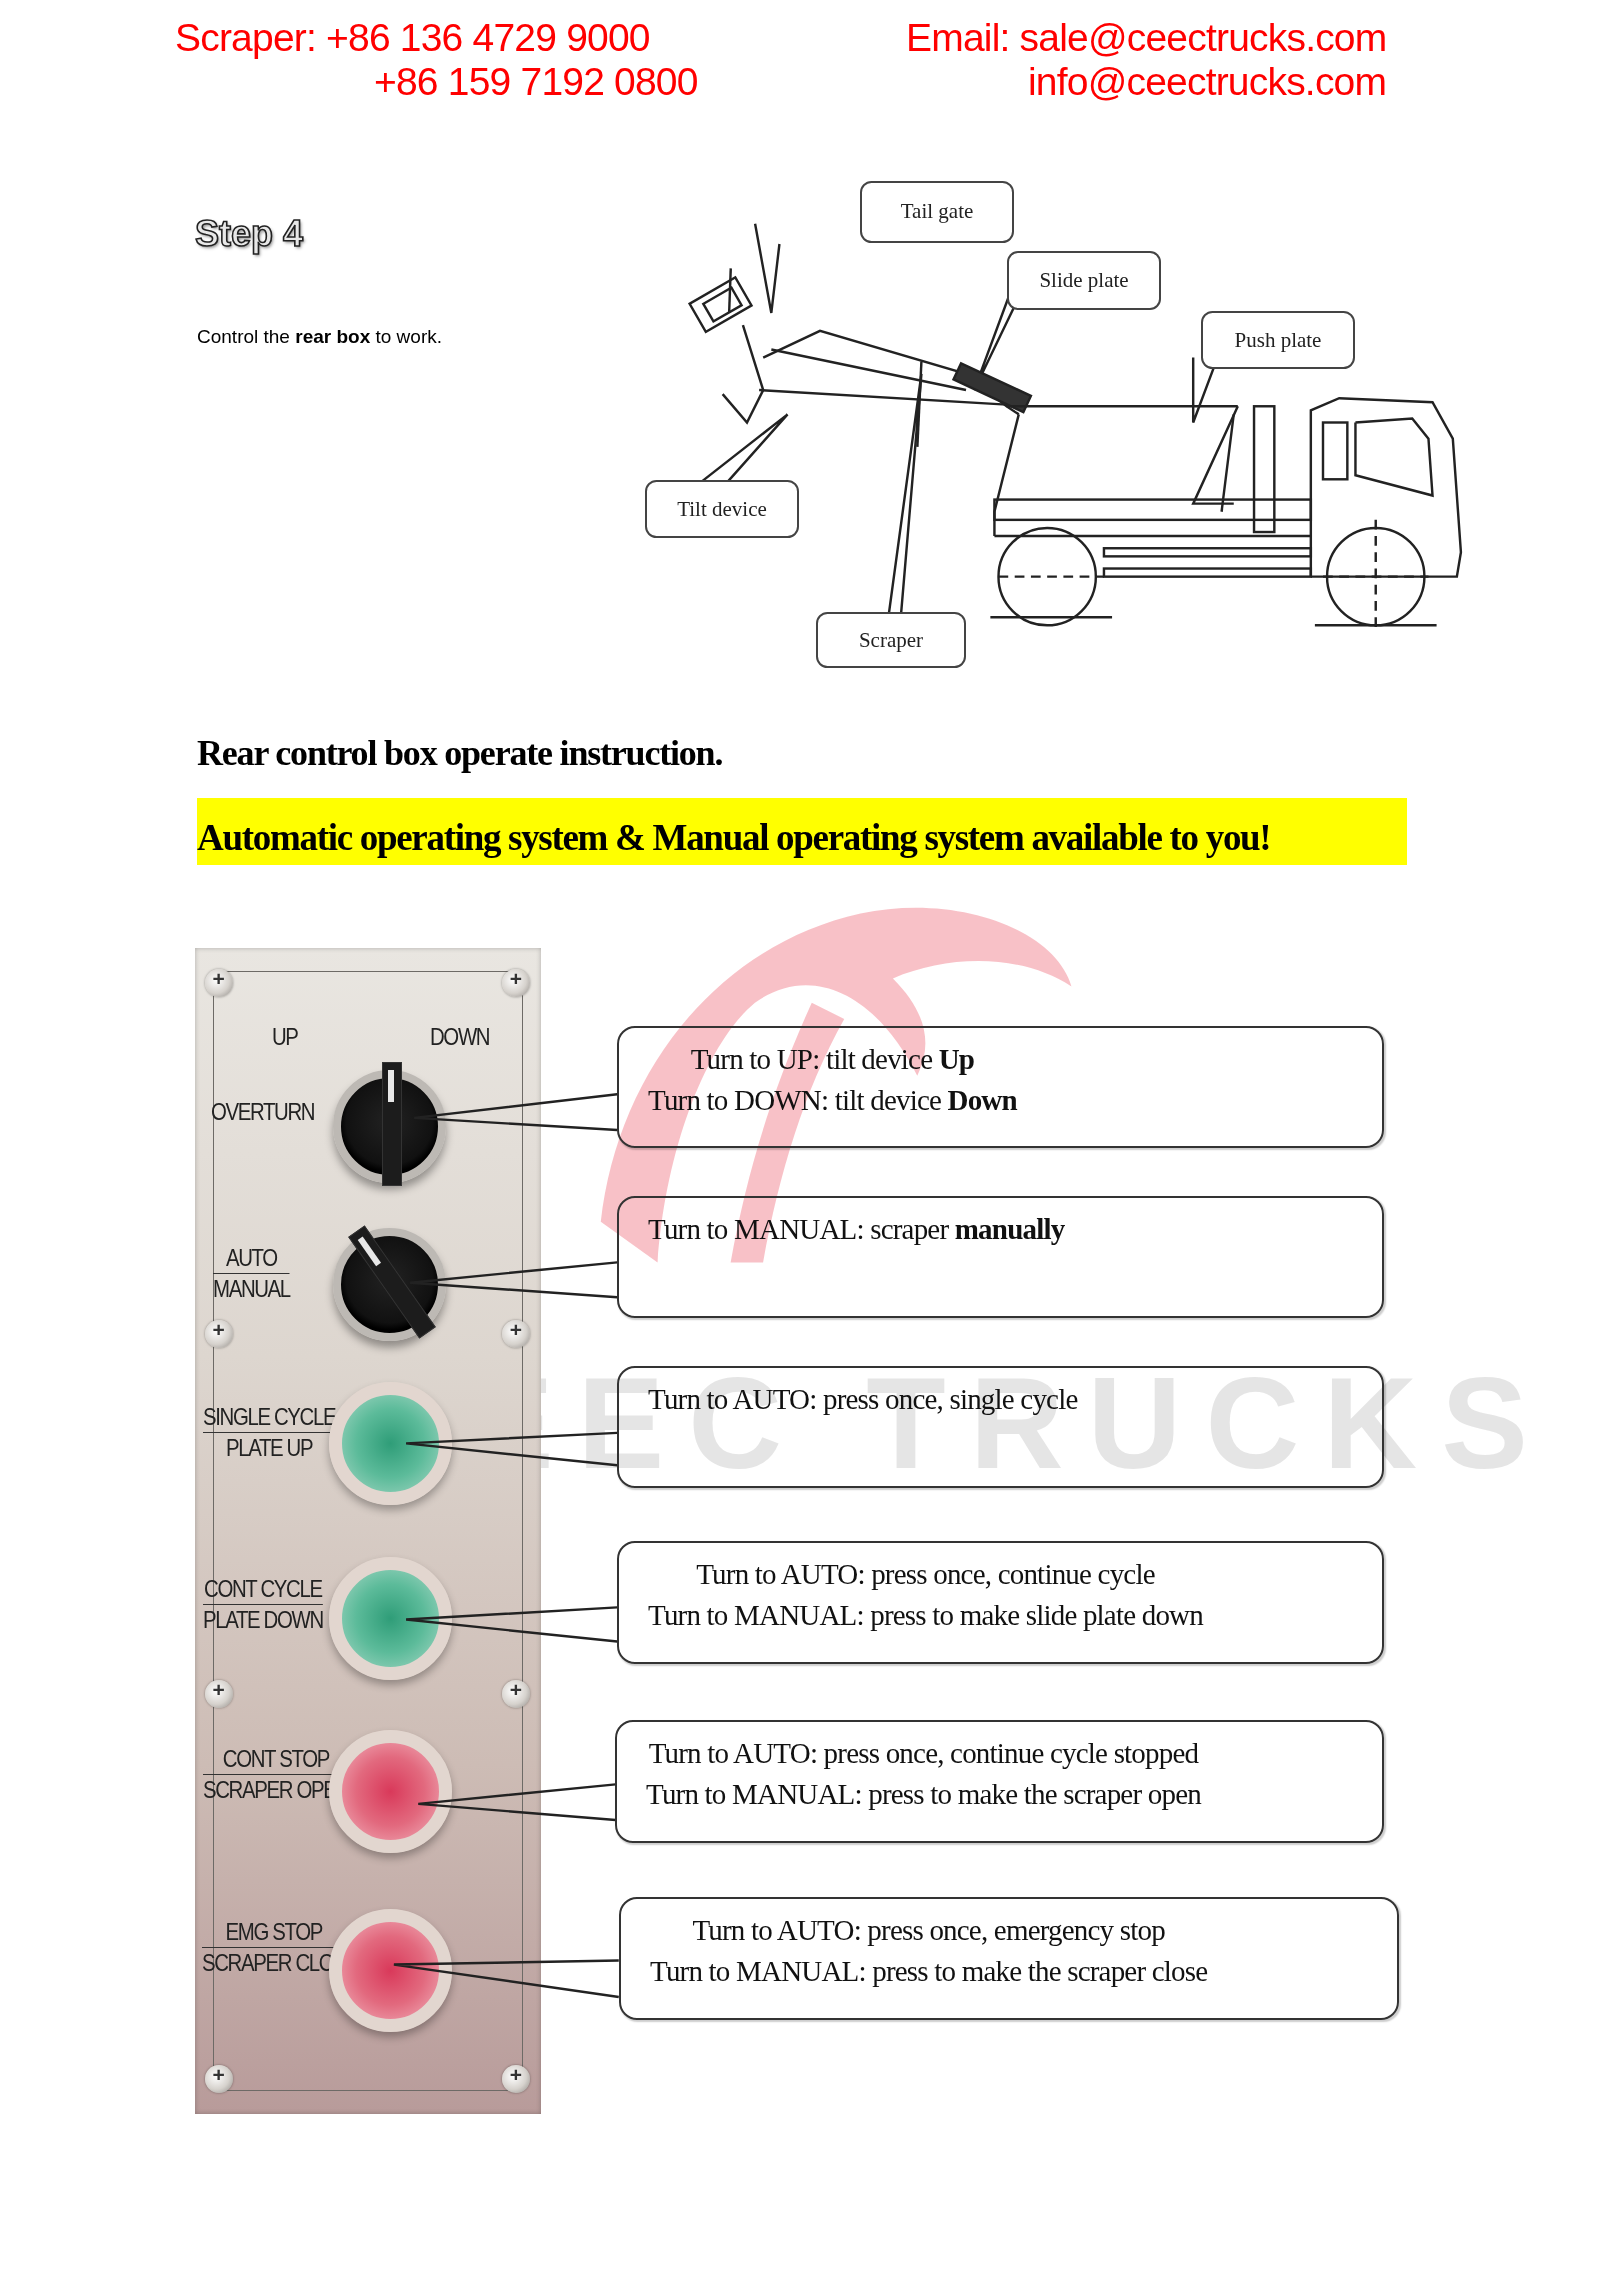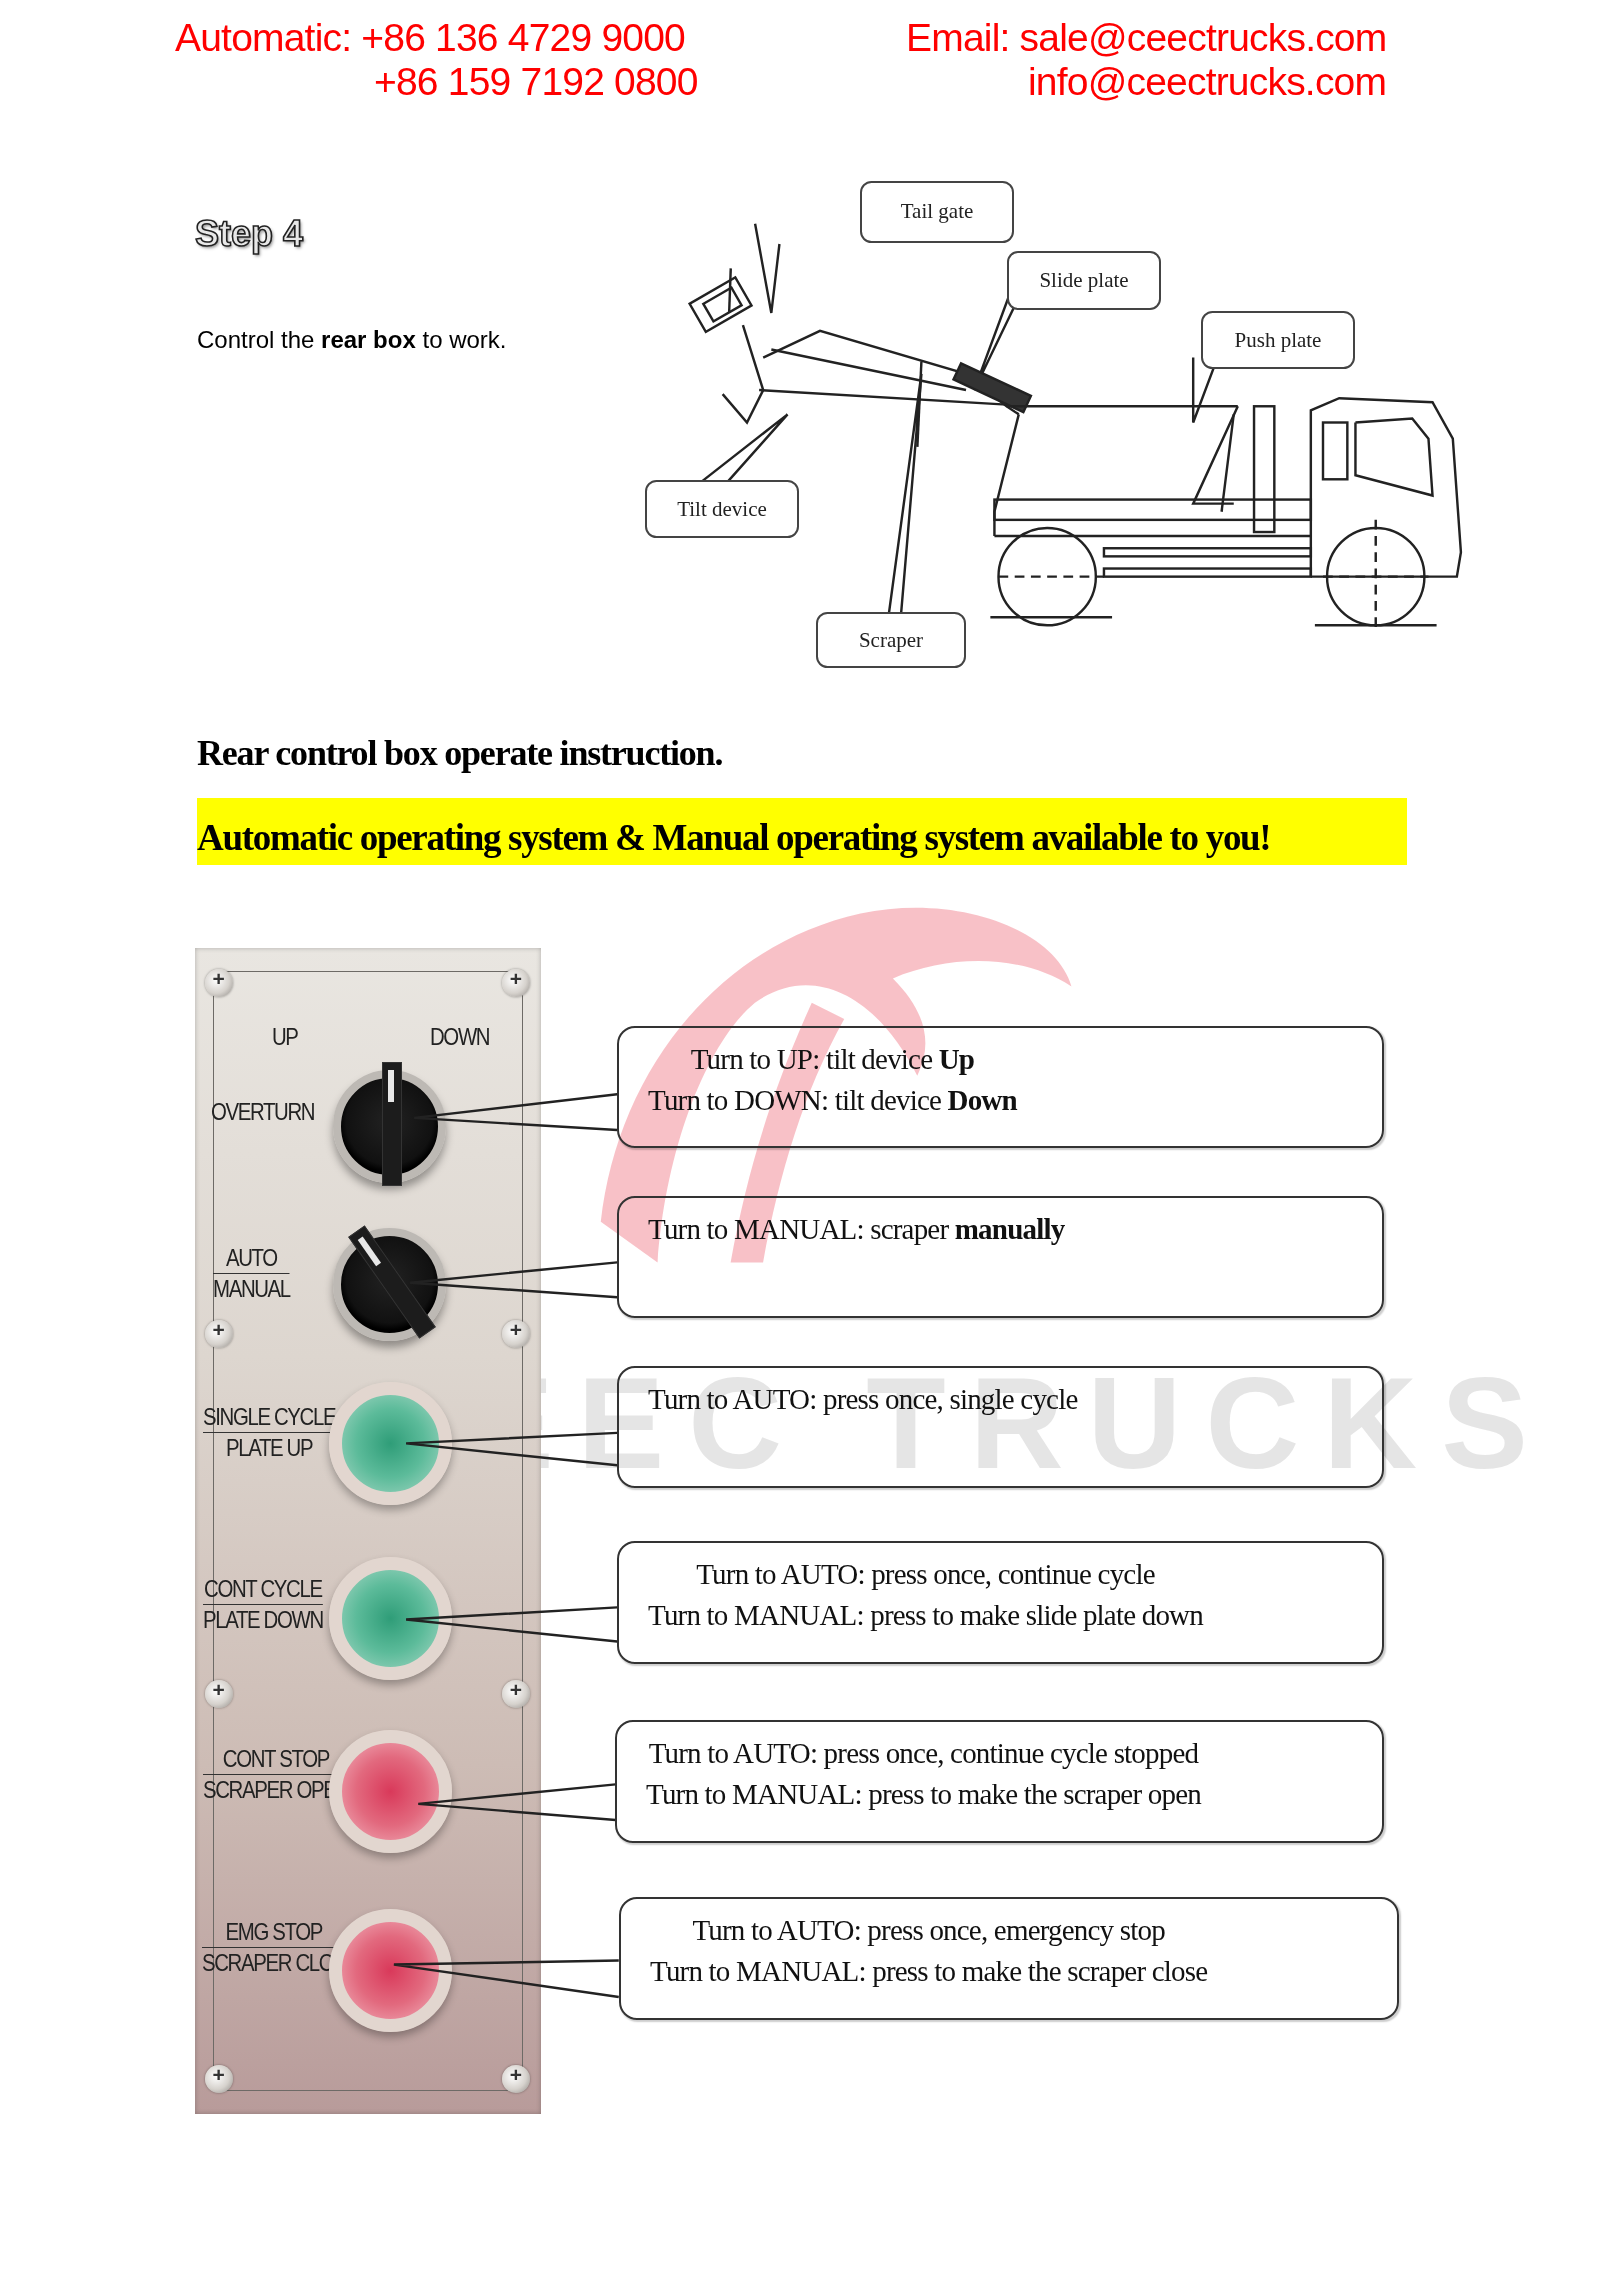--- a/index.html
+++ b/index.html
@@ -1,21 +1,21 @@
 <!DOCTYPE html>
 <html style="font-size:13px"><head>
 <meta charset="utf-8">
 <style>
   html, body { margin:0; padding:0; background:#ffffff; }
   body { width:1624px; height:2295px; position:relative; overflow:hidden; font-family:"Liberation Sans", sans-serif; }
   .abs { position:absolute; }
   .contact { color:#ff0000; font-family:"Liberation Sans", sans-serif; font-size:39px; line-height:45px; letter-spacing:-0.8px; white-space:nowrap; }
   .step-title { left:195px; top:213px; font-size:36px; font-weight:bold; color:#e8e8e8;
     -webkit-text-stroke:1.6px #222; text-shadow:1.6px 2.4px 3.2px rgba(0,0,0,0.45); font-family:"Liberation Sans", sans-serif; }
-  .step-desc { left:197px; top:326px; font-size:24px; color:#000; white-space:nowrap; }
+  .step-desc { left:197px; top:326px; font-size:19px; color:#000; white-space:nowrap; }
   .step-desc b { font-weight:bold; }
   .diagram { left:633px; top:171px; width:877px; height:503px; }
   .label-box { position:absolute; border:2.4px solid #444; border-radius:11.4px; background:#fff;
     font-family:"Liberation Serif", serif; font-size:21px; color:#222; display:flex; align-items:center; justify-content:center; }
   .section-title { left:197px; top:732px; font-family:"Liberation Serif", serif; font-weight:bold; font-size:36px; letter-spacing:-1.2px; color:#000; white-space:nowrap; }
   .highlight { left:197px; top:798px; width:1210px; height:67px; background:#ffff00; }
   .highlight-text { left:197px; top:816px; font-family:"Liberation Serif", serif; font-weight:bold; font-size:37px; letter-spacing:-1.3px; color:#000; white-space:nowrap; }
   .watermark-logo { left:568px; top:881px; width:520px; height:422px; opacity:0.28; }
   .watermark-text { left:349px; top:1348px; font-family:"Liberation Sans", sans-serif; font-weight:bold; font-size:130px; color:rgba(150,150,150,0.25); letter-spacing:24px; white-space:nowrap; }
   .panel { left:195px; top:948px; width:346px; height:1166px;
@@ -36,21 +36,21 @@
   .btn.red { background:radial-gradient(circle at 50% 50%, #d9395a 0%, #e2697e 50%, #f2b3bd 100%); }
   .callout { position:absolute; border:2.4px solid #333; border-radius:18px; background:transparent; box-shadow:1.6px 1.6px 1.6px rgba(0,0,0,0.2); }
   .callout .line { font-family:"Liberation Serif", serif; font-size:29px; color:#111; letter-spacing:-0.8px; white-space:nowrap; line-height:41px; }
   .callout .lines { position:absolute; left:29px; top:11.4px;text-align:center; }
   svg.leaders { position:absolute; left:0; top:0; width:1624px; height:2295px; pointer-events:none; }
 </style>
 </head>
 <body>
 
 <div class="abs contact" style="left:175px; top:14.6px;">
-  <span>Automatic:</span>
+  <span>Scraper:</span>
   <span>+86 136 4729 9000</span>
 </div>
 <div class="abs contact" style="left:374px; top:59px;">
   <span>+86 159 7192 0800</span>
 </div>
 <div class="abs contact" style="left:906px; top:14.6px;">
   <span>Email:</span>
   <span>sale@ceectrucks.com</span>
 </div>
 <div class="abs contact" style="left:1028px; top:59px;">

